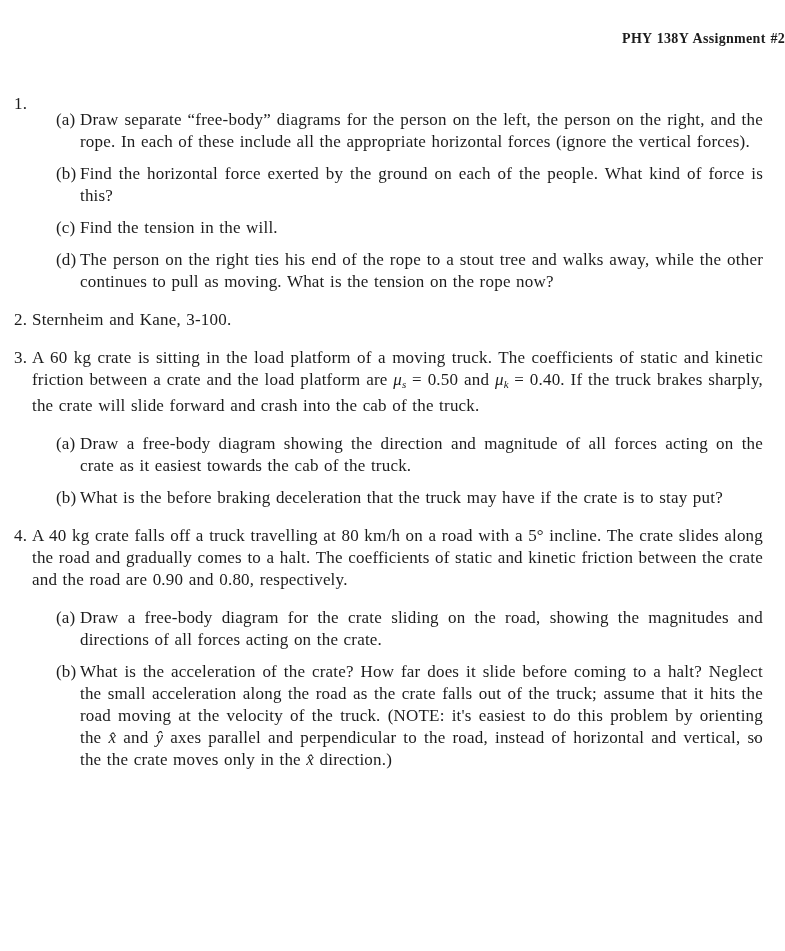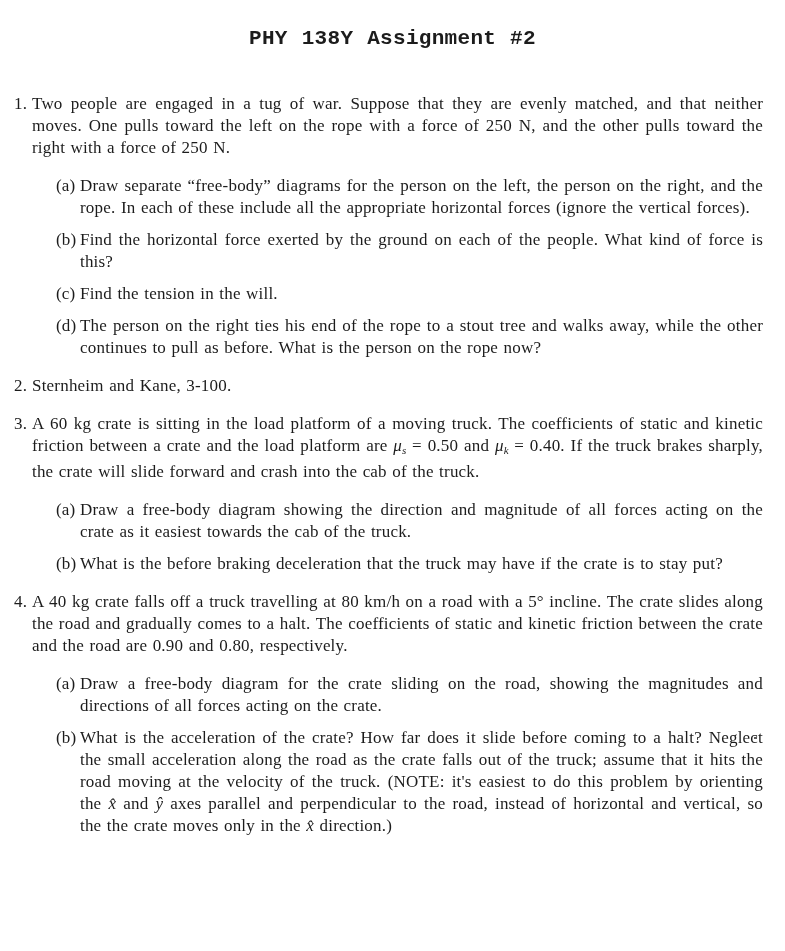--- a/index.html
+++ b/index.html
@@ -20,26 +20,25 @@
     overflow: hidden;
   }
   .page {
     position: relative;
     width: 785px;
     height: 951px;
     box-sizing: border-box;
   }
   .doc-title {
     padding-top: 27px;
-    text-align: center;
+    text-align: right;
     font-weight: bold;
-    font-size: 21px;
+    font-size: 14px;
     line-height: 23px;
     letter-spacing: 0.3px;
-    font-family: Liberation Mono, monospace;
   }
   .problems {
     margin-top: 43px;
   }
   .problem {
     display: flex;
     margin: 0 22px 16px 14px;
   }
   .problem-number {
     flex: none;
@@ -94,37 +93,36 @@
 
 <div class="page">
 
   <div class="doc-title">PHY 138Y Assignment #2</div>
 
   <div class="problems">
 
     <div class="problem">
       <div class="problem-number">1.</div>
       <div class="problem-body">
-        <div class="problem-intro"><span class="seg-n">Two people are engaged in a tug of war. Suppose that they are evenly matched, and that neither moves. One pulls toward the left on the rope with a force of 250 N, and the other pulls toward the right with a force of 250 N.</span></div>
         <div class="subitems">
           <div class="subitem">
             <div class="subitem-label">(a)</div>
             <div class="subitem-text"><span class="seg-n">Draw separate “free-body” diagrams for the person on the left, the person on the right, and the rope. In each of these include all the appropriate horizontal forces (ignore the vertical forces).</span></div>
           </div>
           <div class="subitem">
             <div class="subitem-label">(b)</div>
             <div class="subitem-text"><span class="seg-n">Find the horizontal force exerted by the ground on each of the people. What kind of force is this?</span></div>
           </div>
           <div class="subitem">
             <div class="subitem-label">(c)</div>
             <div class="subitem-text"><span class="seg-n">Find the tension in the will.</span></div>
           </div>
           <div class="subitem">
             <div class="subitem-label">(d)</div>
-            <div class="subitem-text"><span class="seg-n">The person on the right ties his end of the rope to a stout tree and walks away, while the other continues to pull as before. What is the person on the rope now?</span></div>
+            <div class="subitem-text"><span class="seg-n">The person on the right ties his end of the rope to a stout tree and walks away, while the other continues to pull as moving. What is the tension on the rope now?</span></div>
           </div>
         </div>
       </div>
     </div>
 
     <div class="problem">
       <div class="problem-number">2.</div>
       <div class="problem-body">
         <div class="problem-intro"><span class="seg-n">Sternheim and Kane, 3-100.</span></div>
       </div>

